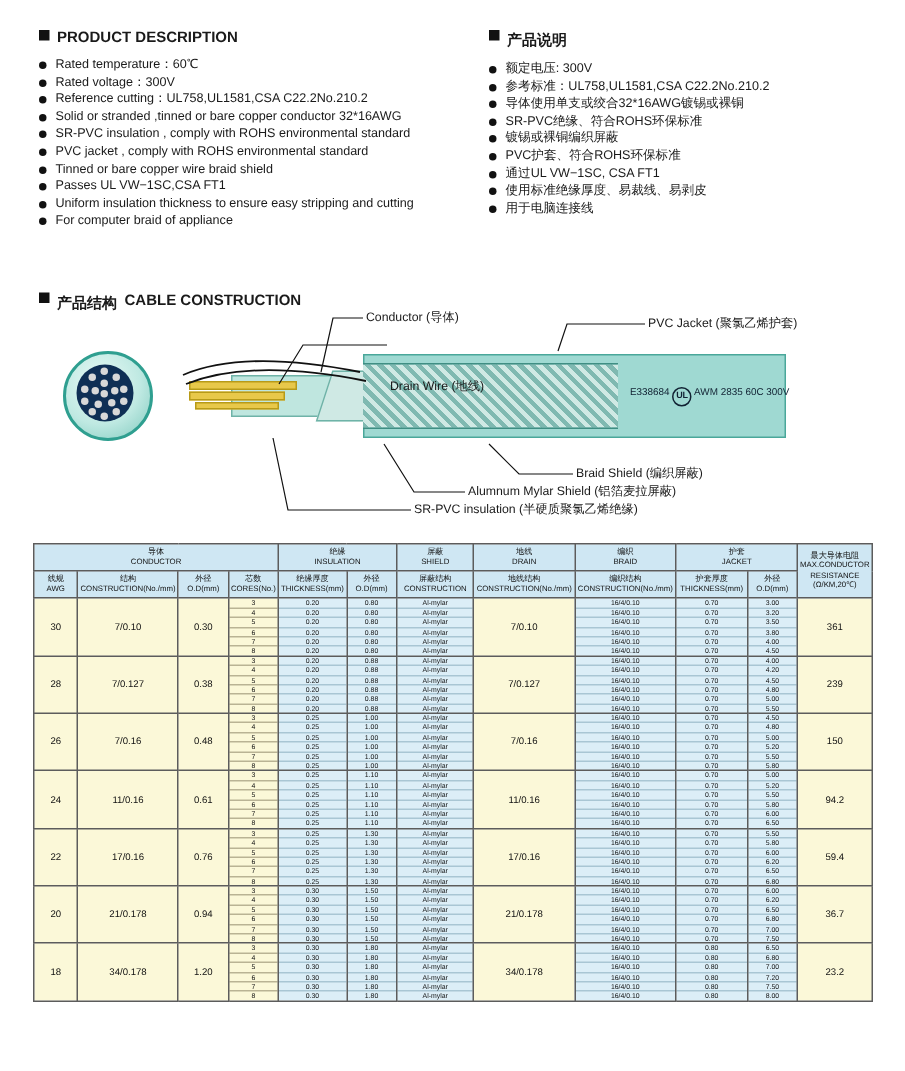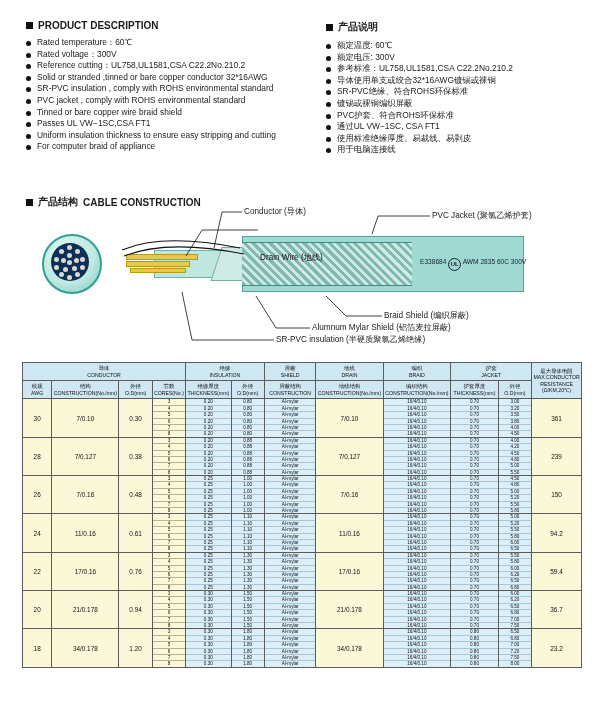--- a/index.html
+++ b/index.html
@@ -4,21 +4,21 @@
 <style>
   html,body{margin:0;padding:0;}
   body{
     width:603px;height:714px;background:#ffffff;
     font-family:"Liberation Sans", sans-serif;
     color:#1a1a1a;position:relative;overflow:hidden;
   }
   .sheet{position:relative;width:603px;height:714px;}
 
   
-  .sec-head{display:flex;align-items:center;gap:5px;font-size:10px;font-weight:bold;}
+  .sec-head{display:flex;align-items:flex-start;gap:5px;font-size:10px;font-weight:bold;}
   .sq{width:7px;height:7px;background:#111;display:inline-block;}
 
   .desc-wrap{position:absolute;left:26px;top:20px;width:556px;display:flex;}
   .col-en{width:300px;}
   .col-cn{width:256px;}
   ul.bul{list-style:none;margin:6px 0 0 0;padding:0;}
   ul.bul li{font-size:8.4px;line-height:11.6px;padding-left:11px;position:relative;white-space:nowrap;}
   ul.bul li:before{content:"";position:absolute;left:0;top:4px;width:5px;height:5px;border-radius:50%;background:#111;}
 
   
@@ -93,21 +93,20 @@
         <li>Uniform insulation thickness to ensure easy stripping and cutting</li>
         <li>For computer braid of appliance</li>
       </ul>
     </div>
     <div class="col-cn">
       <div class="sec-head">
         <span class="sq"></span>
         <span>产品说明</span>
       </div>
       <ul class="bul">
-        <li>额定温度: 60℃</li>
         <li>额定电压: 300V</li>
         <li>参考标准：UL758,UL1581,CSA C22.2No.210.2</li>
         <li>导体使用单支或绞合32*16AWG镀锡或裸铜</li>
         <li>SR-PVC绝缘、符合ROHS环保标准</li>
         <li>镀锡或裸铜编织屏蔽</li>
         <li>PVC护套、符合ROHS环保标准</li>
         <li>通过UL VW−1SC, CSA FT1</li>
         <li>使用标准绝缘厚度、易裁线、易剥皮</li>
         <li>用于电脑连接线</li>
       </ul>

